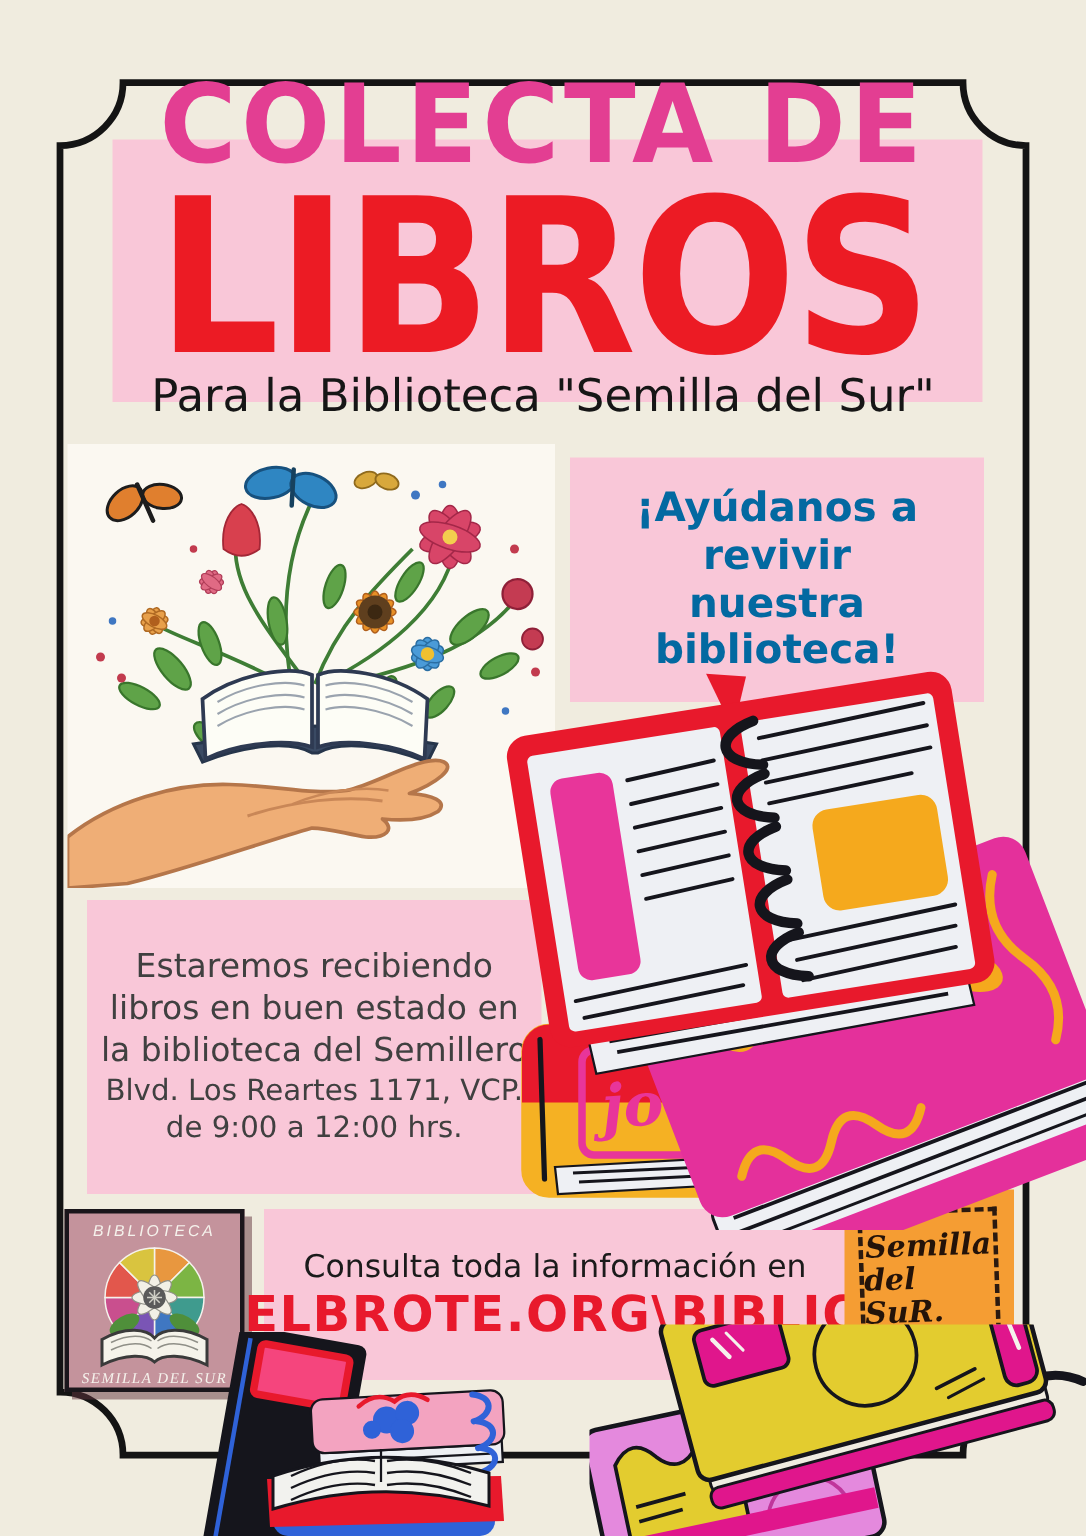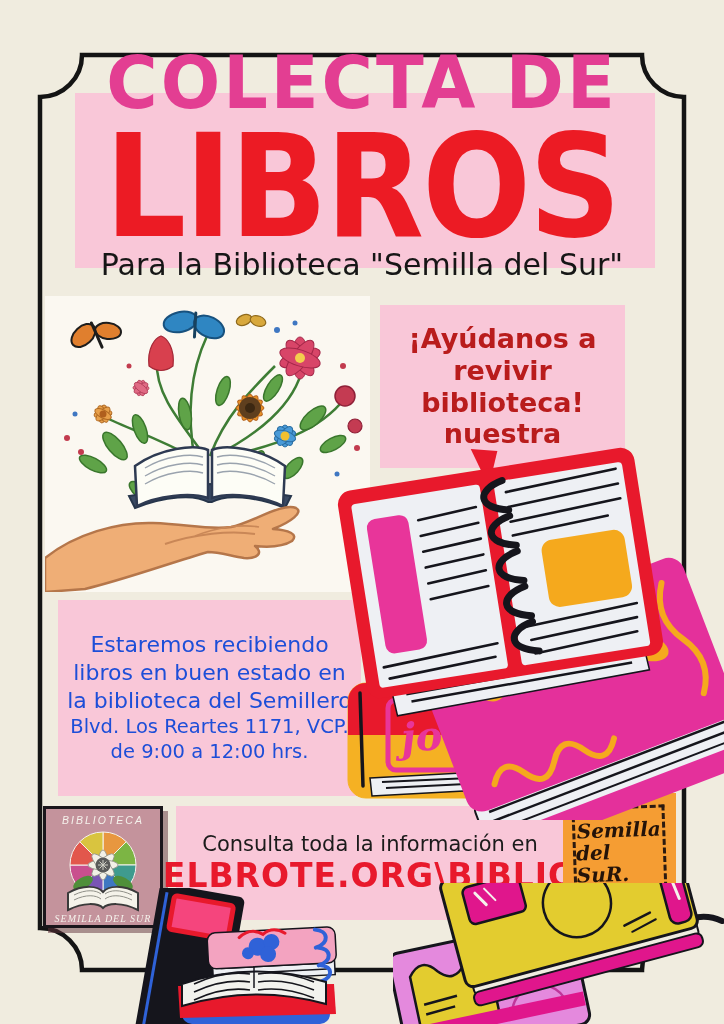--- a/index.html
+++ b/index.html
@@ -30,28 +30,28 @@
   .subtitle{
     left:0;top:247px;width:724px;text-align:center;z-index:3;
     color:#161616;font-size:30px;font-weight:500;letter-spacing:0px;
   }
 
   
   .illustration{left:45px;top:296px;width:325px;height:296px;background:#fbf8f1;z-index:2;}
 
   
   .help-box{
-    left:380px;top:305px;width:245px;height:163px;background:#f9c7d8;z-index:2;
+    left:380px;top:305px;width:276px;height:163px;background:#f9c7d8;z-index:2;
     display:flex;flex-direction:column;justify-content:center;align-items:center;
-    color:#b91c1c;font-size:27px;font-weight:600;line-height:1.18;text-align:center;
+    color:#0369a1;font-size:27px;font-weight:600;line-height:1.18;text-align:center;
   }
   .info-box{
     left:58px;top:600px;width:303px;height:196px;background:#f9c7d8;z-index:2;
     display:flex;flex-direction:column;justify-content:center;align-items:center;
-    color:#1d4ed8;text-align:left;line-height:1.27;
+    color:#404040;text-align:left;line-height:1.27;
   }
   .info-box span{font-size:19.5px;font-weight:500;}
   .info-box span.lg{font-size:22px;}
 
   
   .logo-tile{
     left:43px;top:806px;width:120px;height:122px;z-index:3;
     background:#c4939c;border:3px solid #1a161b;box-sizing:border-box;
     box-shadow:5px 5px 0 rgba(96,49,60,.5);
     font-style:italic;
@@ -232,22 +232,22 @@
                  C128,266 78,284 40,293 L0,296 Z" fill="#efae76" stroke="#b5764a" stroke-width="2.5" stroke-linejoin="round"></path>
         <path d="M120,248 C150,238 185,234 210,238" fill="none" stroke="#c98757" stroke-width="2"></path>
         <path d="M150,240 C172,231 196,228 214,231" fill="none" stroke="#c98757" stroke-width="1.6"></path>
       </g>
     </svg>
   </div>
 
   <div class="abs help-box">
     <span>¡Ayúdanos a</span>
     <span>revivir</span>
+    <span>nuestra</span>
     <span>biblioteca!</span>
-    <span>nuestra</span>
   </div>
 
   <div class="abs info-box">
     <span class="lg">Estaremos recibiendo</span>
     <span class="lg">libros en buen estado en</span>
     <span class="lg">la biblioteca del Semillero</span>
     <span>Blvd. Los Reartes 1171, VCP.</span>
     <span>de 9:00 a 12:00 hrs.</span>
   </div>
 

